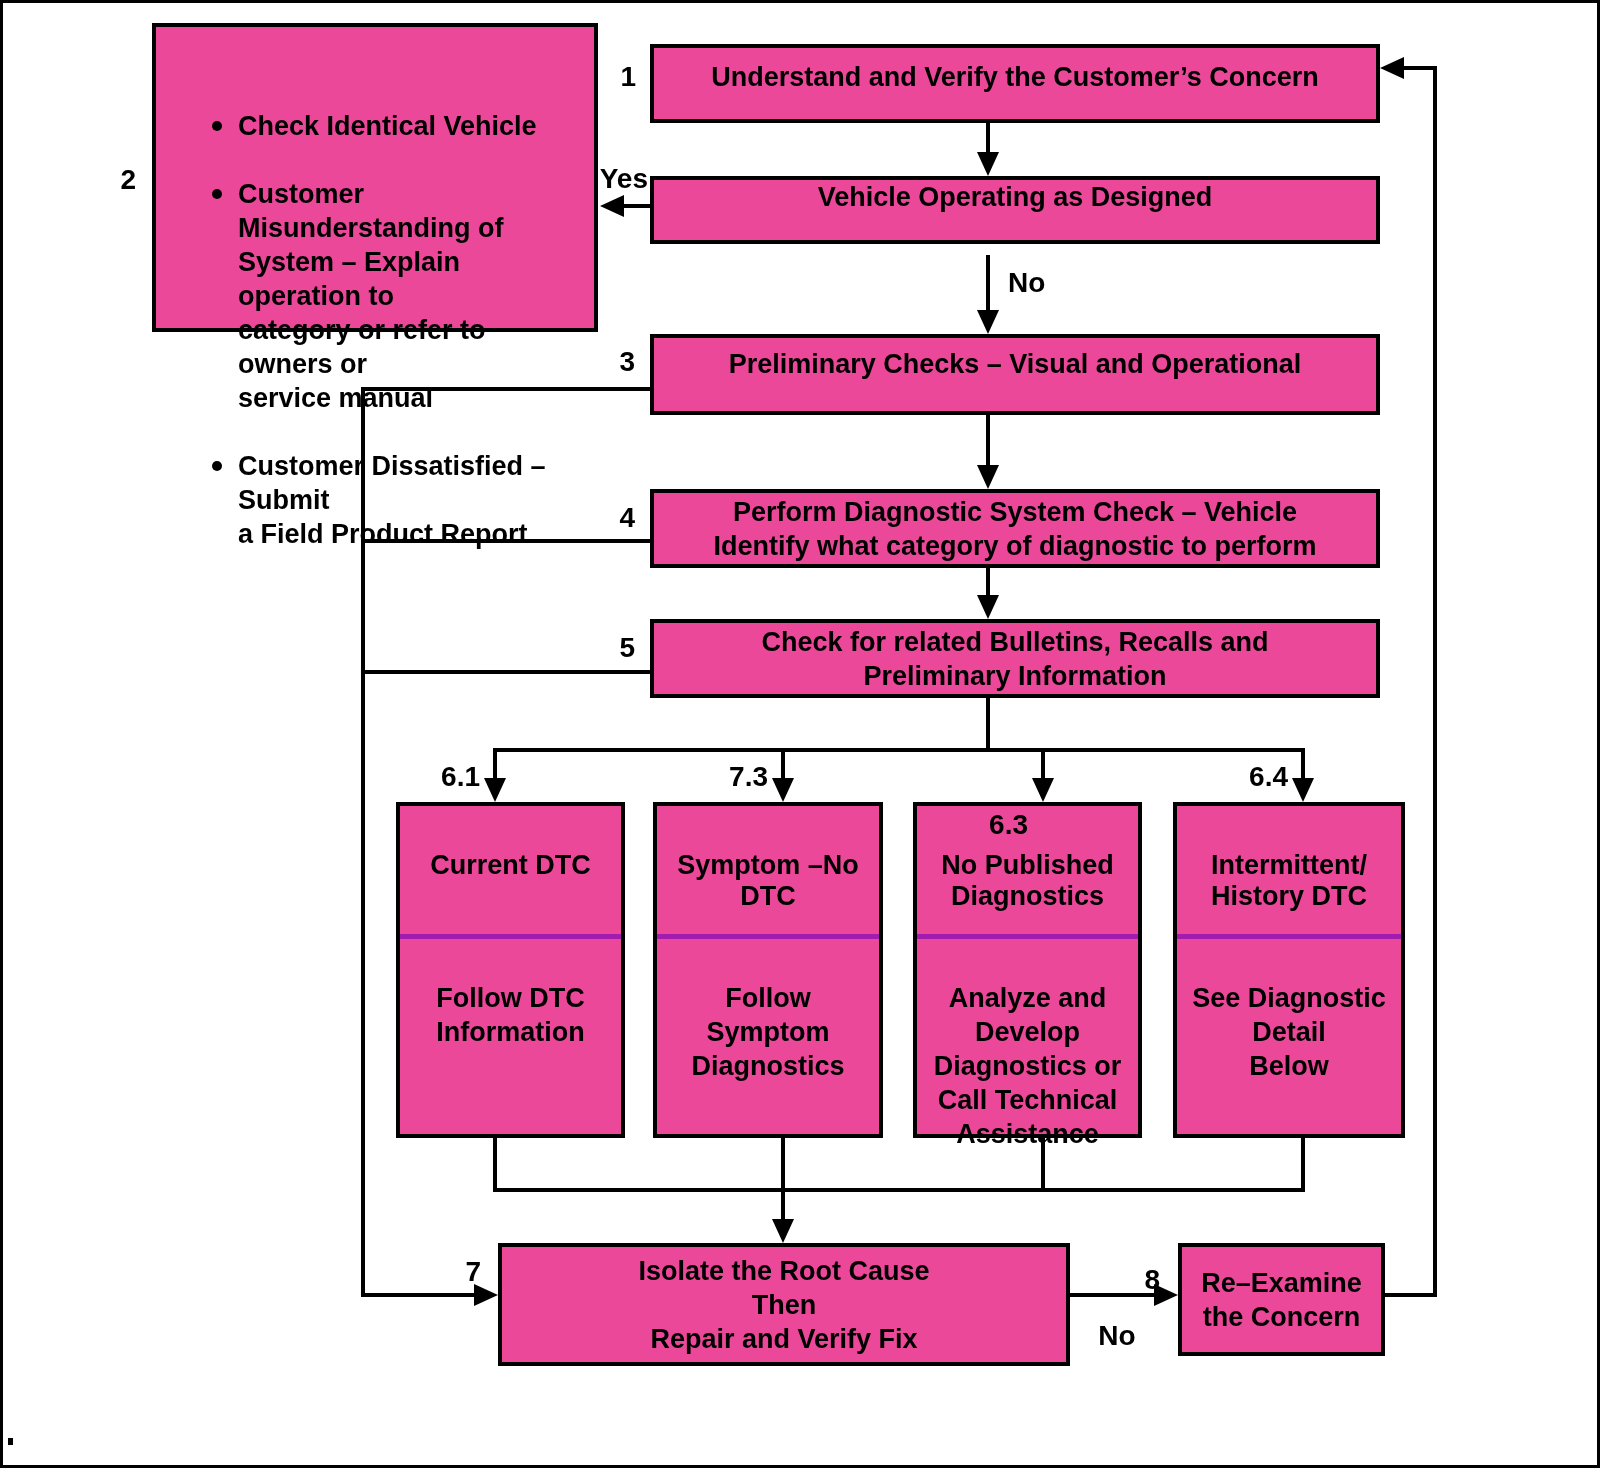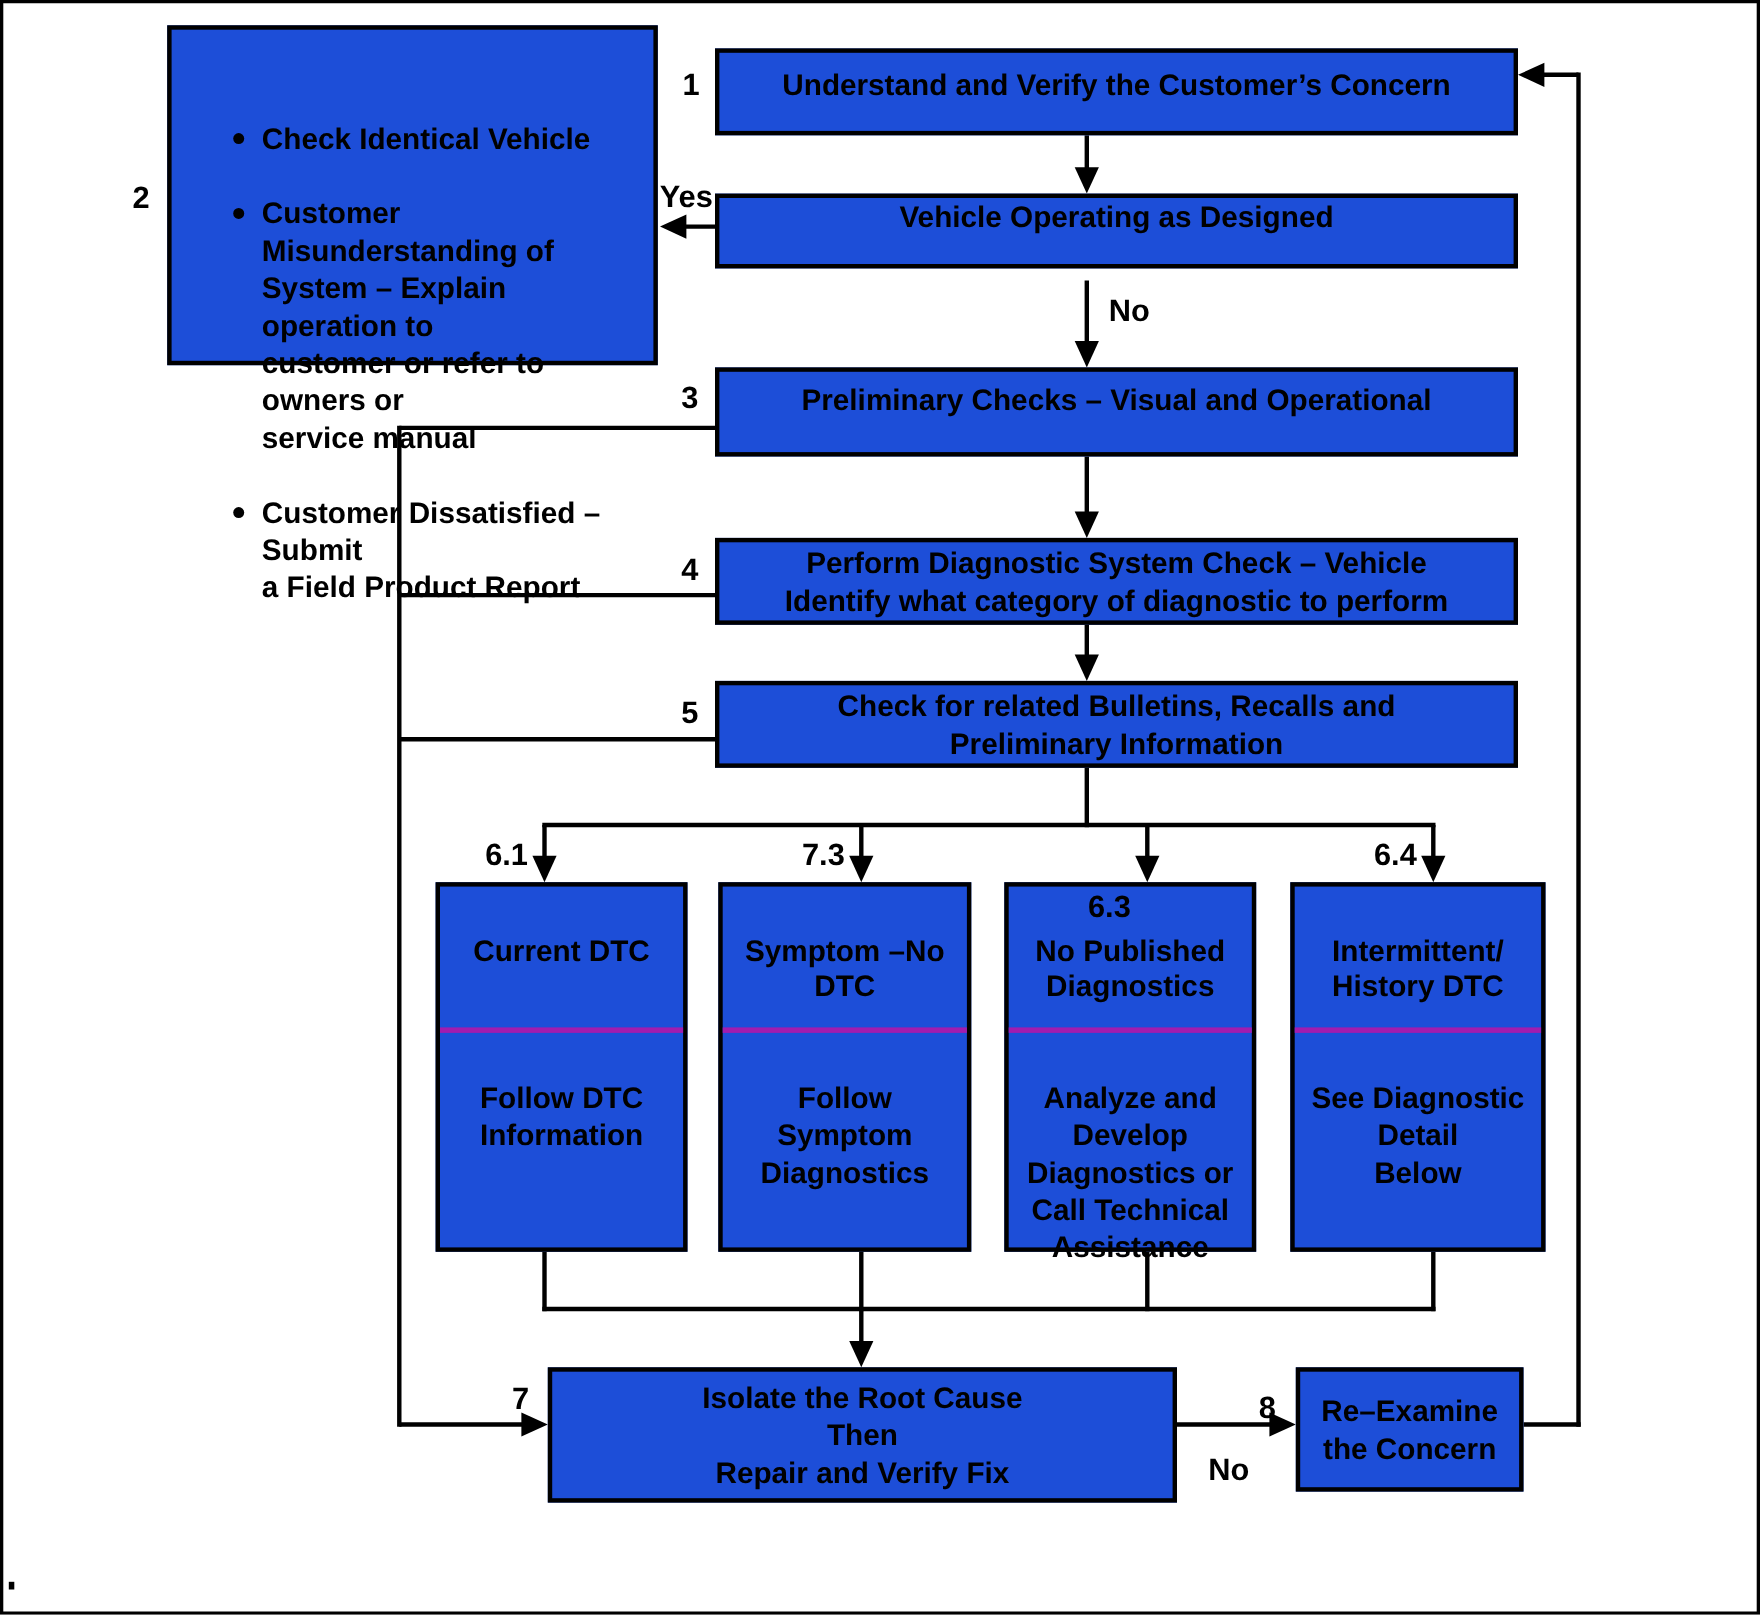--- a/index.html
+++ b/index.html
@@ -11,21 +11,21 @@
     font-family:"Liberation Sans", sans-serif;
     font-weight:700;
     color:#000;
     overflow:hidden;
   }
   #wires{position:absolute;left:0;top:0;z-index:1;}
   .node{
     position:absolute;
     box-sizing:border-box;
     border:4px solid #000;
-    background:#1d4ed8;
+    background:#ec4899;
     z-index:2;
     font-size:27px;
     line-height:34px;
     text-align:center;
     white-space:pre-line;
   }
   .flex-center{display:flex;align-items:center;justify-content:center;}
   
   .proc{left:650px;width:730px;}
   
@@ -142,21 +142,21 @@
 
   <div class="node proc flex-center" style="top:44px;height:79px;padding-bottom:14px;">
     <span>Understand and Verify the Customer’s Concern</span>
   </div>
 
   <div class="node" id="node2" style="left:152px;top:23px;width:446px;height:309px;text-align:left;">
     <ul>
       <li>Check Identical Vehicle</li>
       <li>Customer Misunderstanding of
 System – Explain operation to
-customer or refer to owners or
+category or refer to owners or
 service manual</li>
       <li>Customer Dissatisfied – Submit
 a Field Product Report</li>
     </ul>
   </div>
 
   <div class="node proc flex-center" style="top:176px;height:68px;padding-bottom:26px;">
     <span>Vehicle Operating as Designed</span>
   </div>
 

